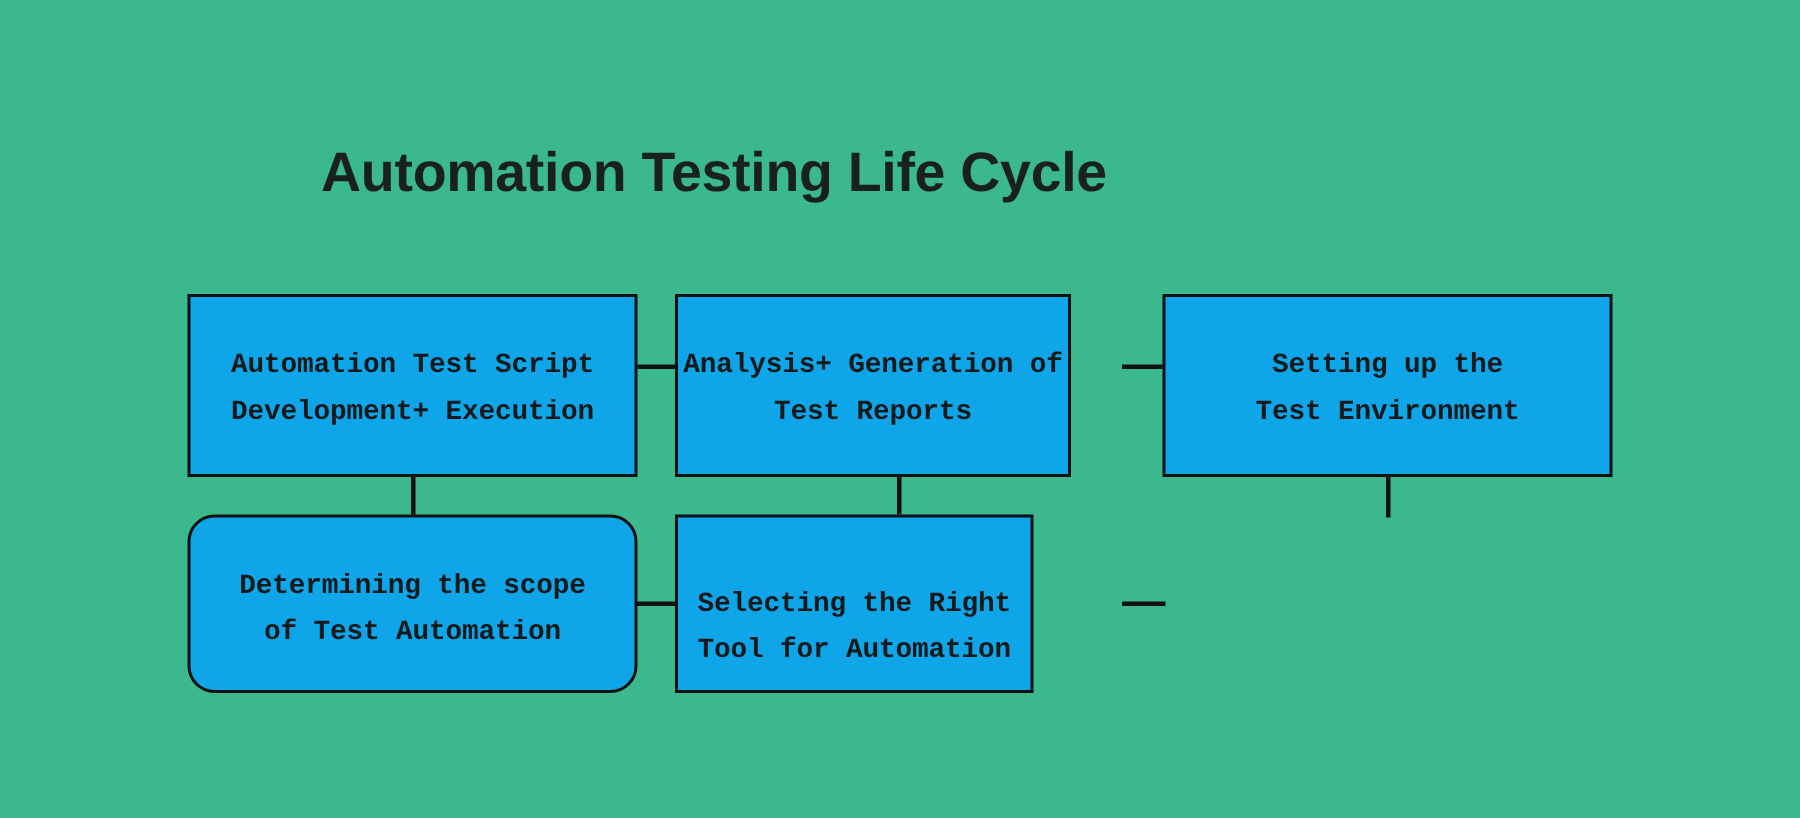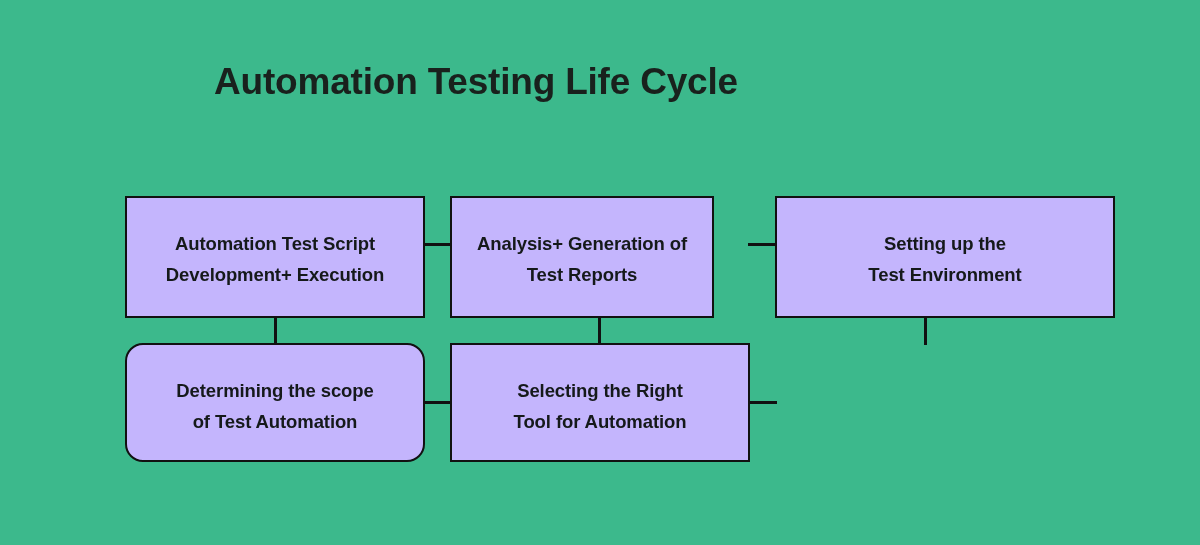--- a/index.html
+++ b/index.html
@@ -14,40 +14,41 @@
   }
   #canvas {
     position: relative;
     width: 1200px;
     height: 545px;
     background: #3CB98C;
   }
   #title {
     position: absolute;
     left: 0;
-    top: 59px;
+    top: 92px;
     width: 952px;
     text-align: center;
     font-size: 37px;
     font-weight: bold;
     color: #19211D;
     letter-spacing: -0.2px;
     line-height: 45px;
     white-space: nowrap;
   }
   .node {
     position: absolute;
-    background: #c4b5fd;
+    background: #0ea5e9;
     border: 2px solid #111111;
     box-sizing: border-box;
     display: flex;
     flex-direction: column;
     align-items: center;
     justify-content: flex-start;
     padding-top: 30px;
+    font-family: Liberation Mono, monospace;
   }
   .node-label {
     font-size: 18.5px;
     font-weight: bold;
     color: #15191A;
     line-height: 31px;
     text-align: center;
     white-space: pre-line;
     letter-spacing: -0.1px;
   }
@@ -86,29 +87,29 @@
   <div class="node" style="left:125px; top:196px; width:300px; height:122px;">
     <div class="node-label">Automation Test Script
 Development+ Execution</div>
   </div>
 
   <div class="node" style="left:450px; top:196px; width:264px; height:122px;">
     <div class="node-label">Analysis+ Generation of
 Test Reports</div>
   </div>
 
-  <div class="node" style="left:775px; top:196px; width:340px; height:122px;">
+  <div class="node" style="left:775px; top:196px; width:300px; height:122px;">
     <div class="node-label">Setting up the
 Test Environment</div>
   </div>
 
   <div class="node" style="left:125px; top:343px; width:300px; height:119px;border-radius:18px;">
     <div class="node-label">Determining the scope
 of Test Automation</div>
   </div>
 
-  <div class="node" style="left:450px; top:343px; width:300px; height:119px;">
+  <div class="node" style="left:450px; top:343px; width:239px; height:119px;justify-content:center;">
     <div class="node-label">Selecting the Right
 Tool for Automation</div>
   </div>
 
 
 </div>
 
 </body></html>

